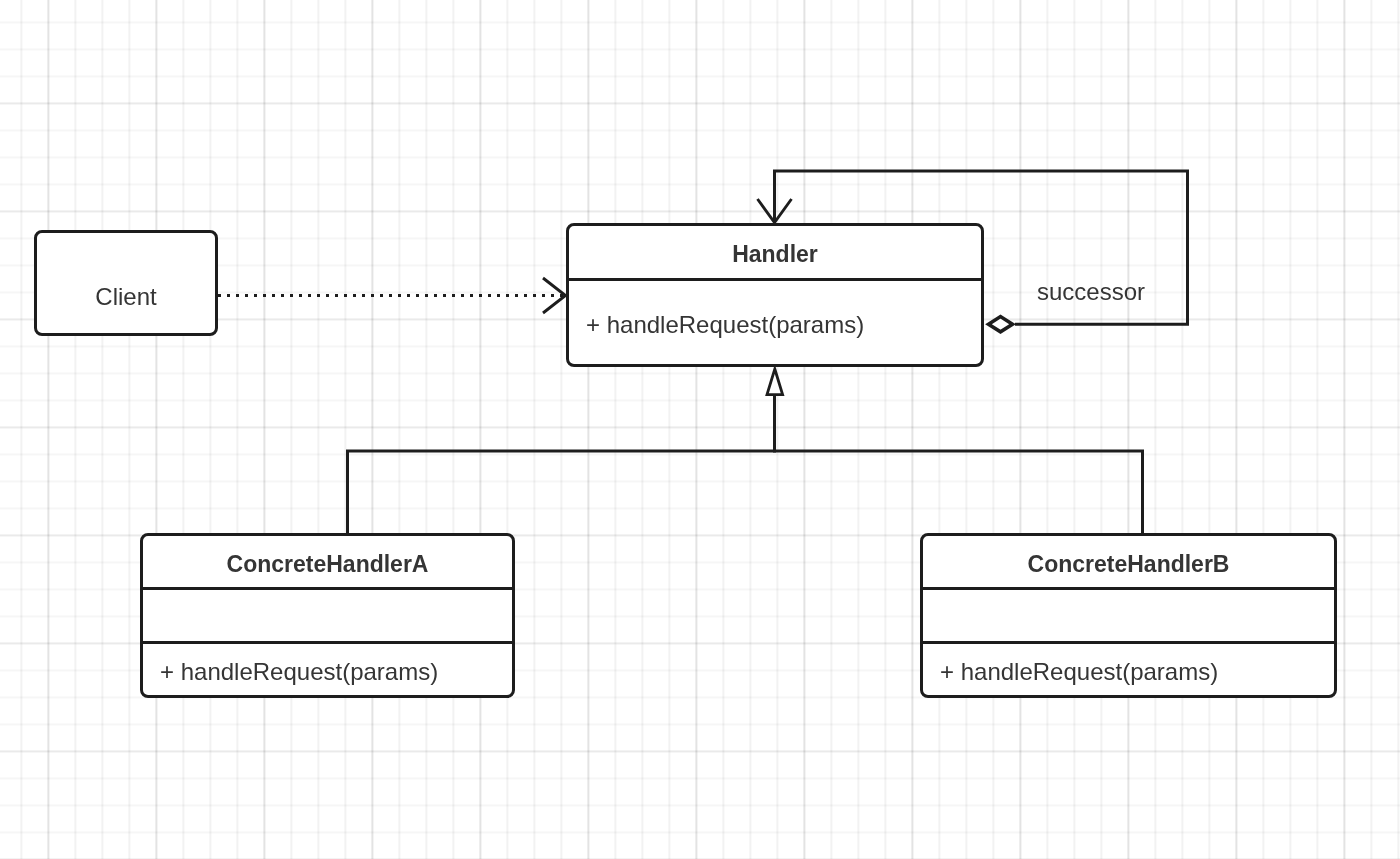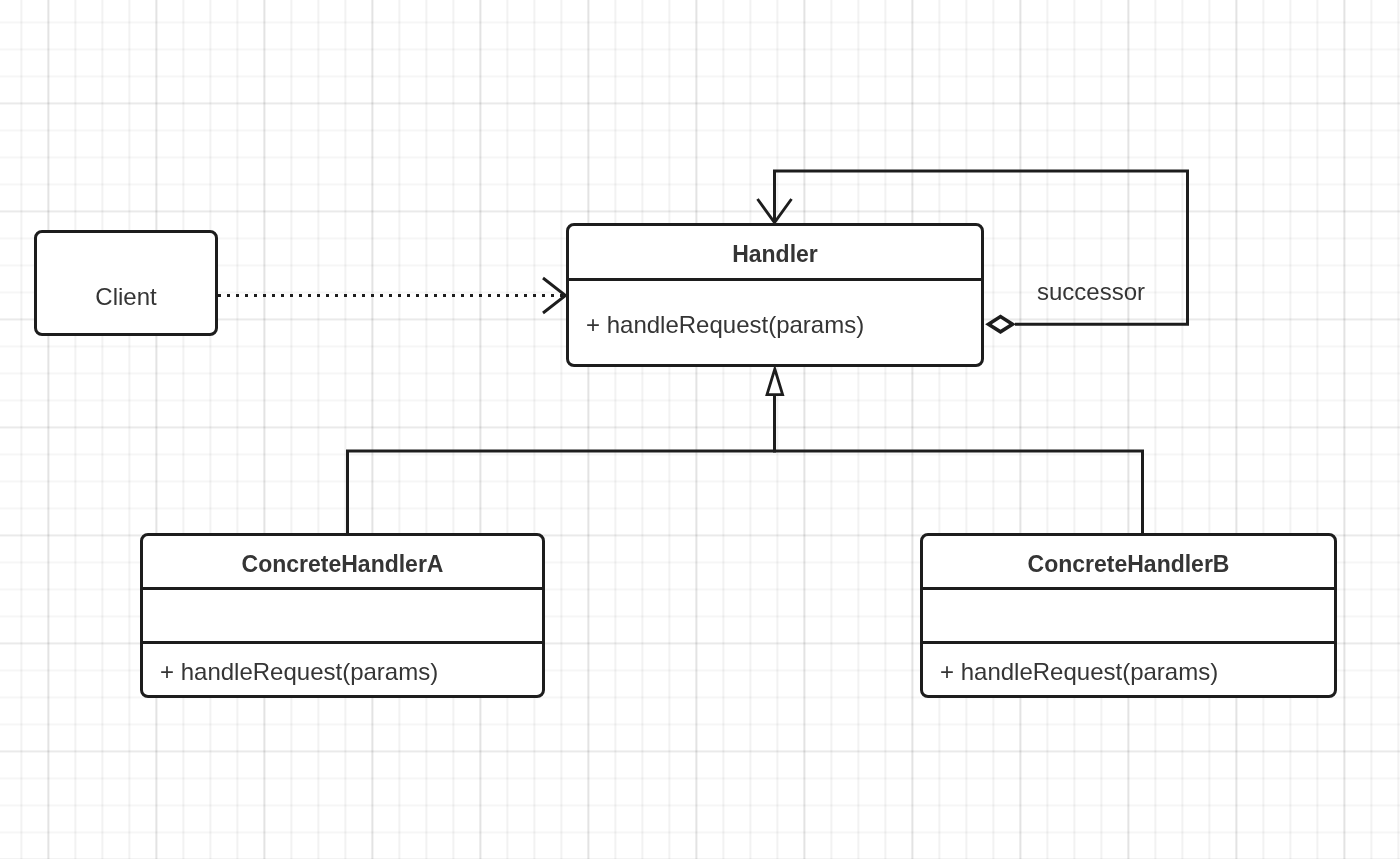--- a/index.html
+++ b/index.html
@@ -62,21 +62,21 @@
   <div class="node" id="n-client" style="left: 34px; top: 230px; width: 184px; height: 106px;">
     <div class="txt ctr" id="t-client" style="top: 49px;">Client</div>
   </div>
 
   <div class="node" id="n-handler" style="left: 566px; top: 223px; width: 418px; height: 144px;">
     <div class="txt title ctr" id="t-handler-title" style="top: 14px;">Handler</div>
     <div class="rule" id="r-handler-1" style="top: 52px;"></div>
     <div class="txt" id="t-handler-op" style="top: 84px; left: 17px;">+ handleRequest(params)</div>
   </div>
 
-  <div class="node" id="n-ca" style="left: 140px; top: 533px; width: 405px; height: 165px;">
+  <div class="node" id="n-ca" style="left: 140px; top: 533px; width: 375px; height: 165px;">
     <div class="txt title ctr" id="t-ca-title" style="top: 14px;">ConcreteHandlerA</div>
     <div class="rule" id="r-ca-1" style="top: 51px;"></div>
     <div class="txt" id="t-ca-attrs" style="top: 58px; left: 17px;"></div>
     <div class="rule" id="r-ca-2" style="top: 105px;"></div>
     <div class="txt" id="t-ca-op" style="top: 121px; left: 17px;">+ handleRequest(params)</div>
   </div>
 
   <div class="node" id="n-cb" style="left: 920px; top: 533px; width: 417px; height: 165px;">
     <div class="txt title ctr" id="t-cb-title" style="top: 14px;">ConcreteHandlerB</div>
     <div class="rule" id="r-cb-1" style="top: 51px;"></div>

